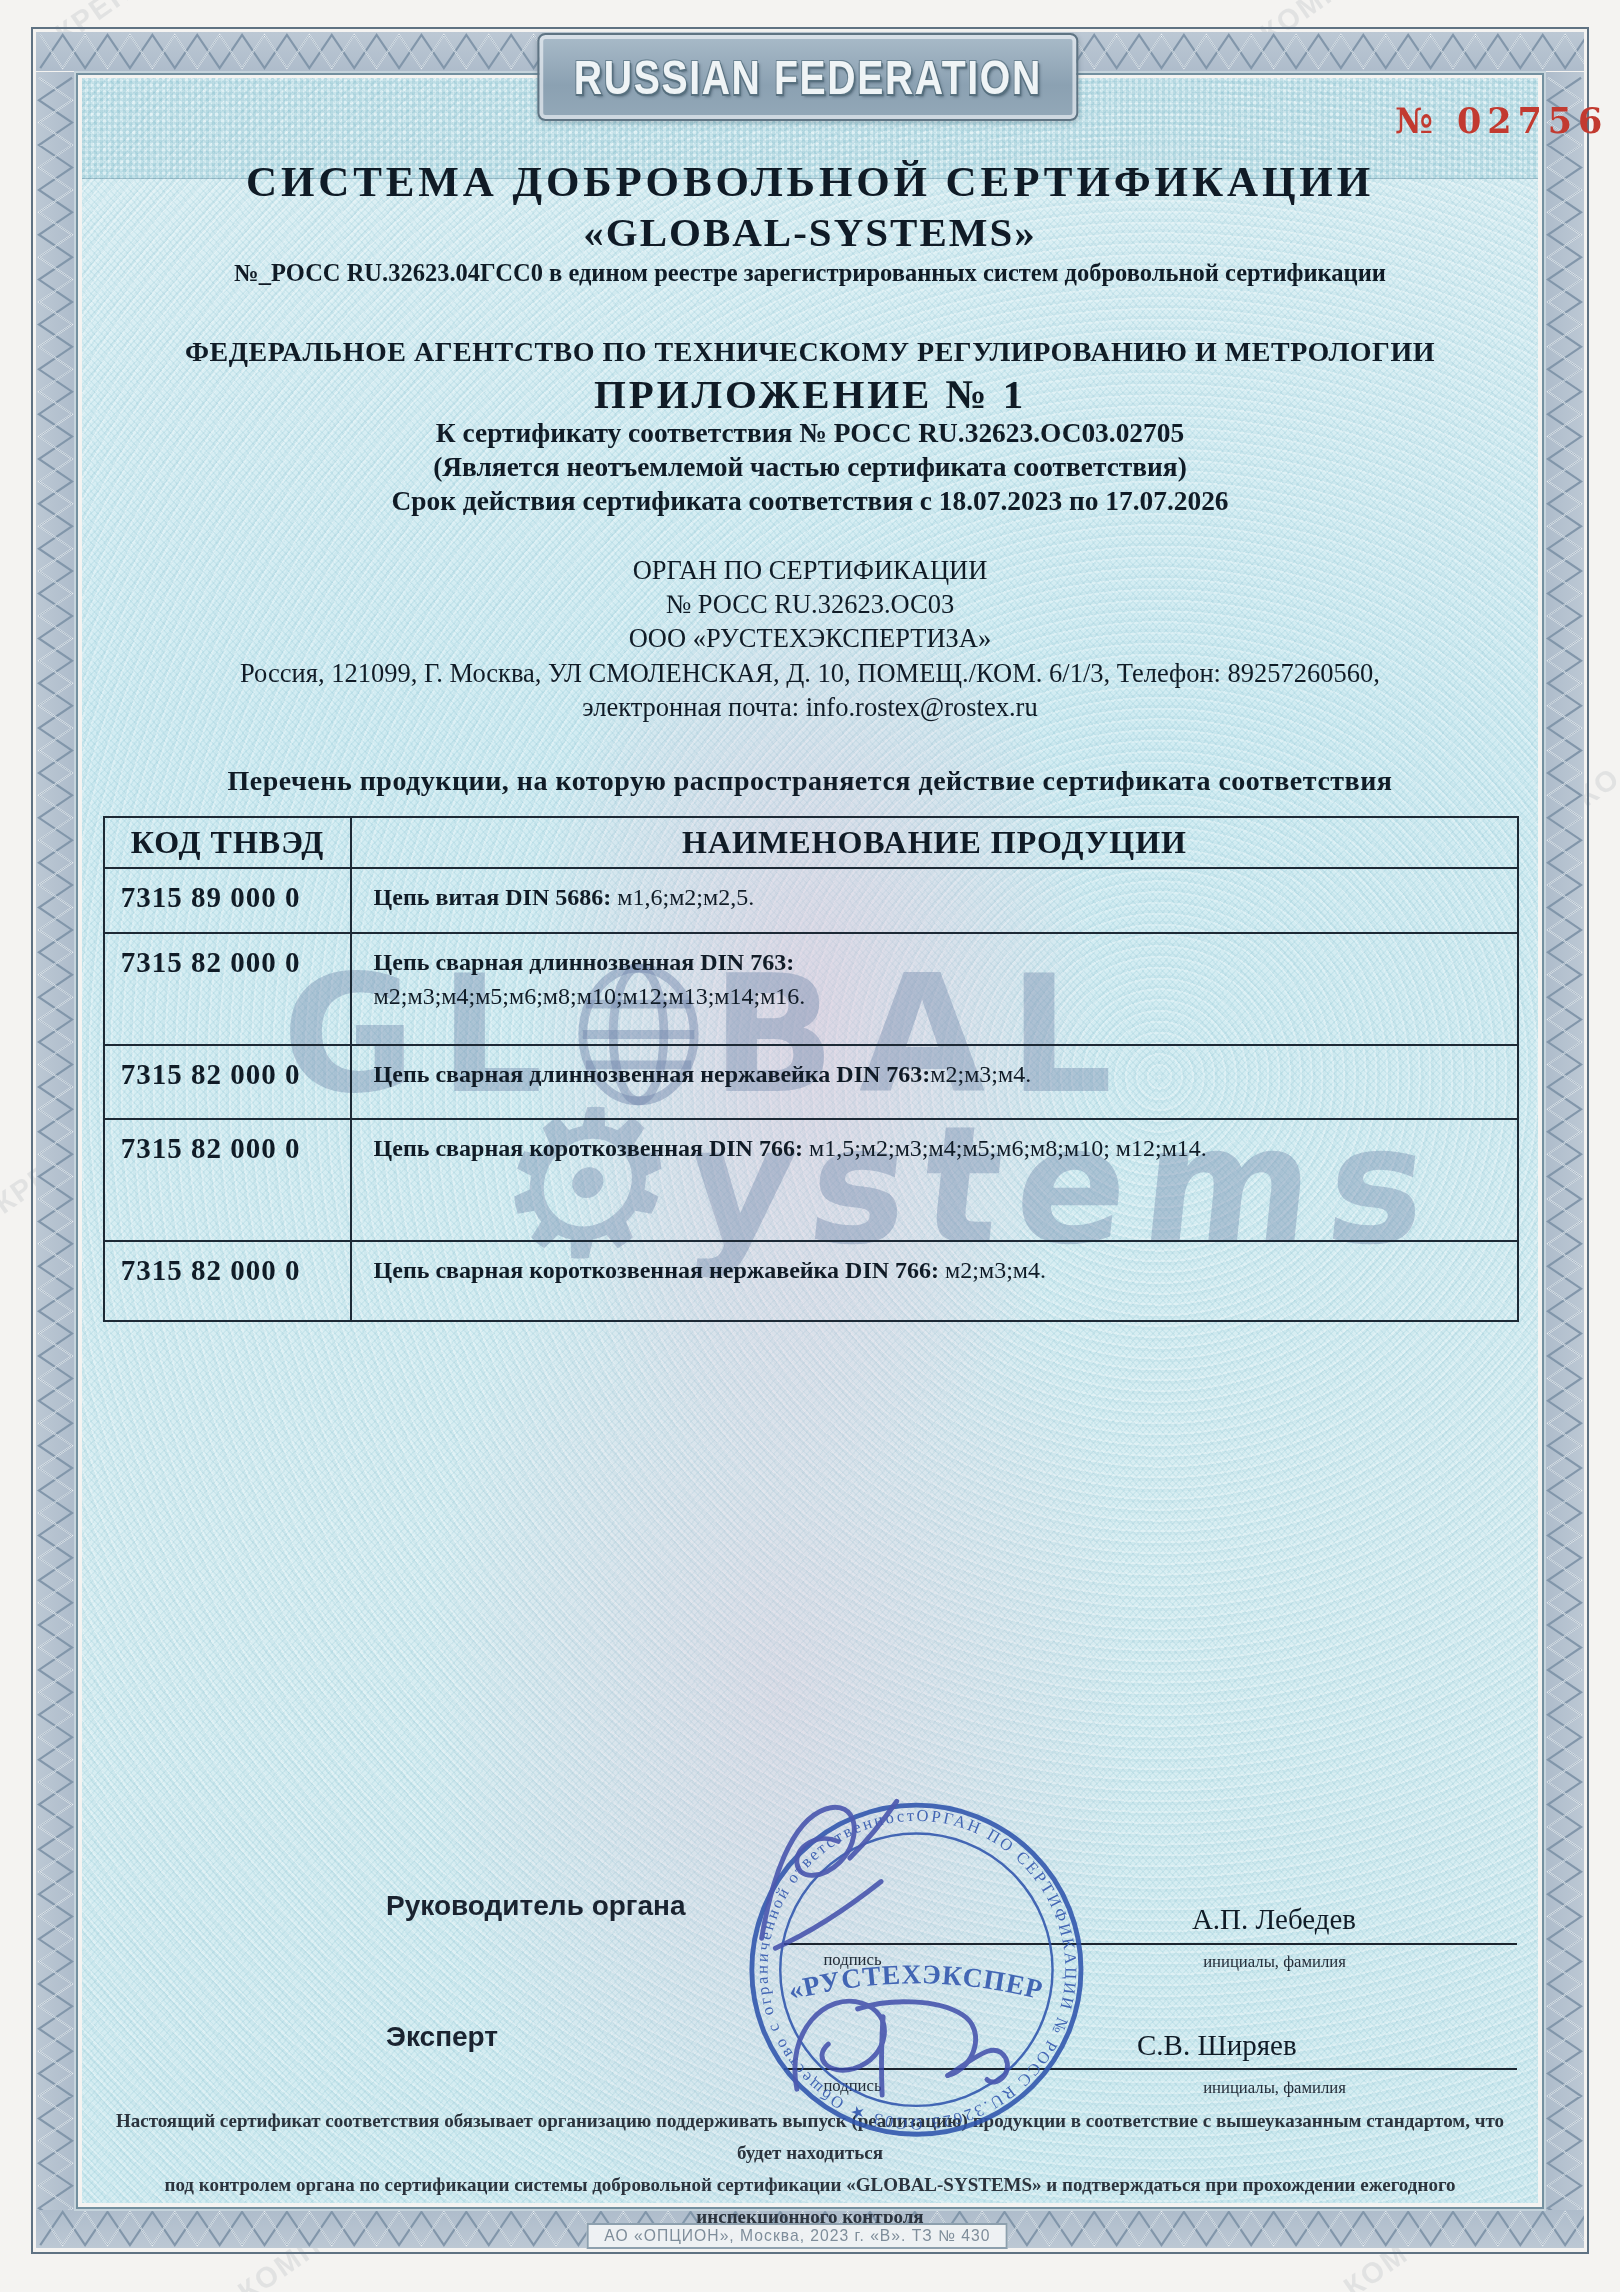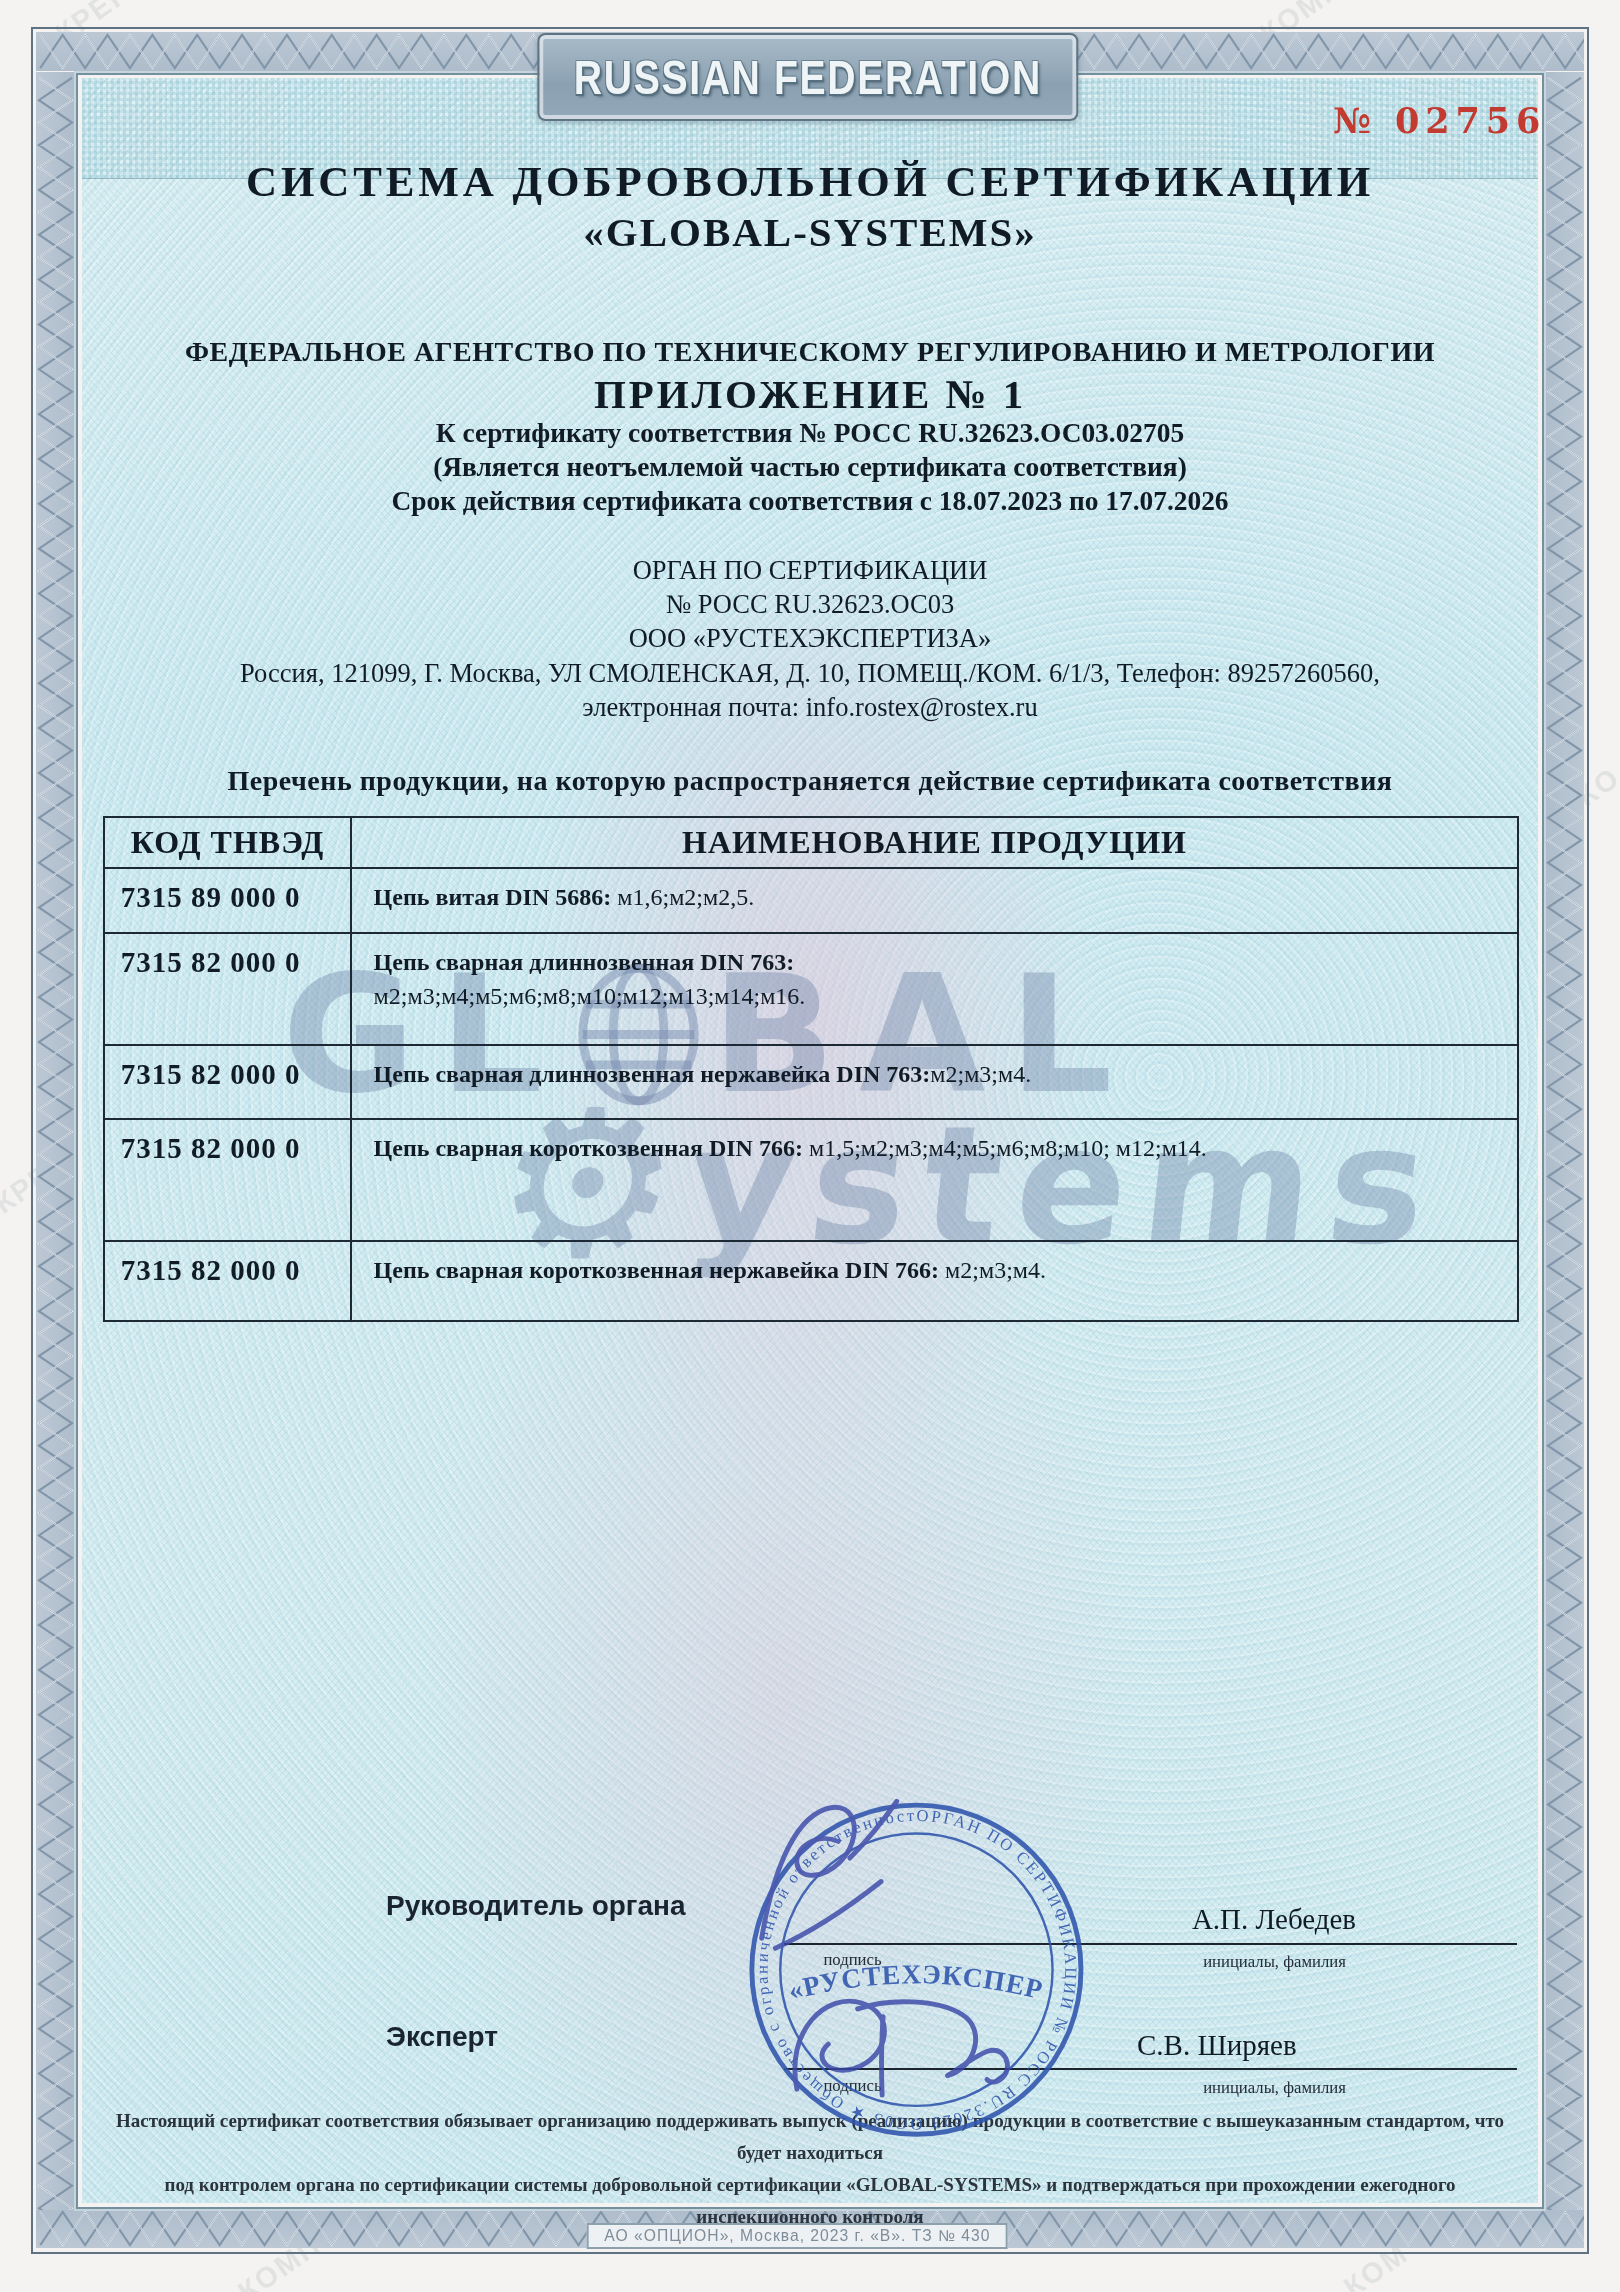--- a/index.html
+++ b/index.html
@@ -71,21 +71,21 @@
   }
   .banner span{
     display:inline-block;transform:scaleX(.8);
     font-family:"Liberation Sans","DejaVu Sans",sans-serif;
     font-weight:bold;font-size:49px;letter-spacing:2px;color:#eff4f6;
     text-shadow:2px 2px 0 #57707f,-1px -1px 0 #6a8291,1px -1px 0 #6a8291,-1px 2px 0 #57707f,2.9px 2.9px 2.9px rgba(50,70,85,.5);
     white-space:nowrap;
   }
 
   .cert-no{
-    position:absolute;left:1333px;top:100px;z-index:4;
+    position:absolute;left:1395px;top:100px;z-index:4;
     font-family:"DejaVu Serif","Liberation Serif",serif;
     font-weight:bold;font-size:35px;letter-spacing:5.9px;color:var(--accent-red);
   }
 
   
   .tc{text-align:center;position:absolute;left:88px;right:88px;z-index:3;}
   .h-system{top:157px;font-weight:bold;font-size:43px;letter-spacing:3.9px;}
   .h-name{top:208px;font-weight:bold;font-size:41px;letter-spacing:2px;}
   .h-reg{top:259px;font-weight:bold;font-size:24.5px;}
   .h-agency{top:288px;font-weight:bold;font-size:28px;letter-spacing:0.5px;margin-top:48px;}
@@ -208,20 +208,21 @@
     <div class="top-band"></div>
   </div>
 
   <div class="banner">
     <span>RUSSIAN FEDERATION</span>
   </div>
   <div class="cert-no">№ 02756</div>
 
   <div class="tc h-system">СИСТЕМА ДОБРОВОЛЬНОЙ СЕРТИФИКАЦИИ</div>
   <div class="tc h-name">«GLOBAL-SYSTEMS»</div>
+  <div class="tc h-reg">№_РОСС RU.32623.04ГСС0 в едином реестре зарегистрированных систем добровольной сертификации</div>
   <div class="tc h-agency">ФЕДЕРАЛЬНОЕ АГЕНТСТВО ПО ТЕХНИЧЕСКОМУ РЕГУЛИРОВАНИЮ И МЕТРОЛОГИИ</div>
 
   <div class="tc a-title">ПРИЛОЖЕНИЕ № 1</div>
   <div class="tc a-l1">К сертификату соответствия № РОСС RU.32623.ОС03.02705</div>
   <div class="tc a-l2">(Является неотъемлемой частью сертификата соответствия)</div>
   <div class="tc a-l3">Срок действия сертификата соответствия с 18.07.2023 по 17.07.2026</div>
 
   <div class="tc b-l1">ОРГАН ПО СЕРТИФИКАЦИИ</div>
   <div class="tc b-l2">№ РОСС RU.32623.ОС03</div>
   <div class="tc b-l3">ООО «РУСТЕХЭКСПЕРТИЗА»</div>

